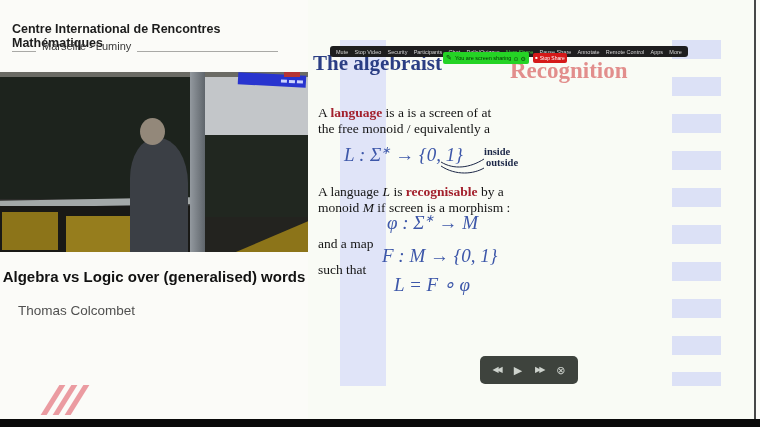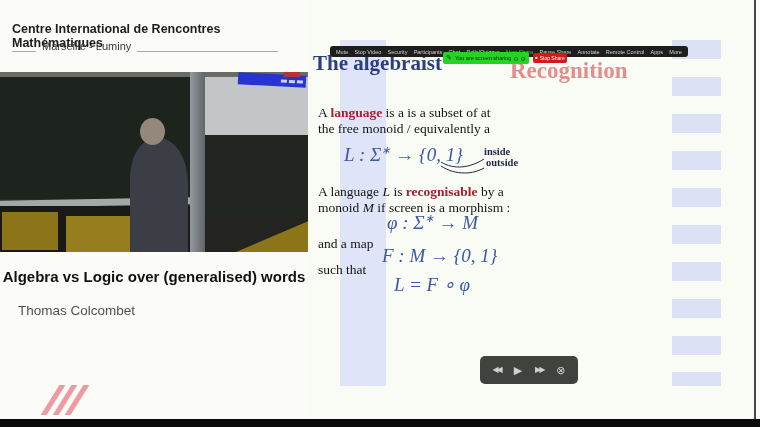--- a/index.html
+++ b/index.html
@@ -153,21 +153,21 @@
     <div class="thumb" style="top:299px"></div>
     <div class="thumb" style="top:336px"></div>
     <div class="thumb" style="top:372px;height:14px"></div>
 
     <div class="slide-title">
       <div>The algebraist</div>
     </div>
     <div class="watermark">Recognition</div>
 
     <div class="para" style="left:10px;top:105px">
-      <span>A </span><span class="kw">language</span><span> is a is a subset of at</span>
+      <span>A </span><span class="kw">language</span><span> is a is a screen of at</span>
     </div>
     <div class="para" style="left:10px;top:120.5px">the free monoid / equivalently a</div>
 
     <div class="math" style="left:36px;top:144px">
       <span>L : Σ</span><sup>∗</sup><span> → {0, 1}</span>
     </div>
     <svg class="io-arrows" width="46" height="20" viewBox="0 0 46 20">
       <path d="M1 5 C 14 13, 30 11, 44 2" stroke="#1c2747" fill="none" stroke-width="1"></path>
       <path d="M1 9 C 16 19, 34 17, 44 11" stroke="#1c2747" fill="none" stroke-width="1"></path>
     </svg>

